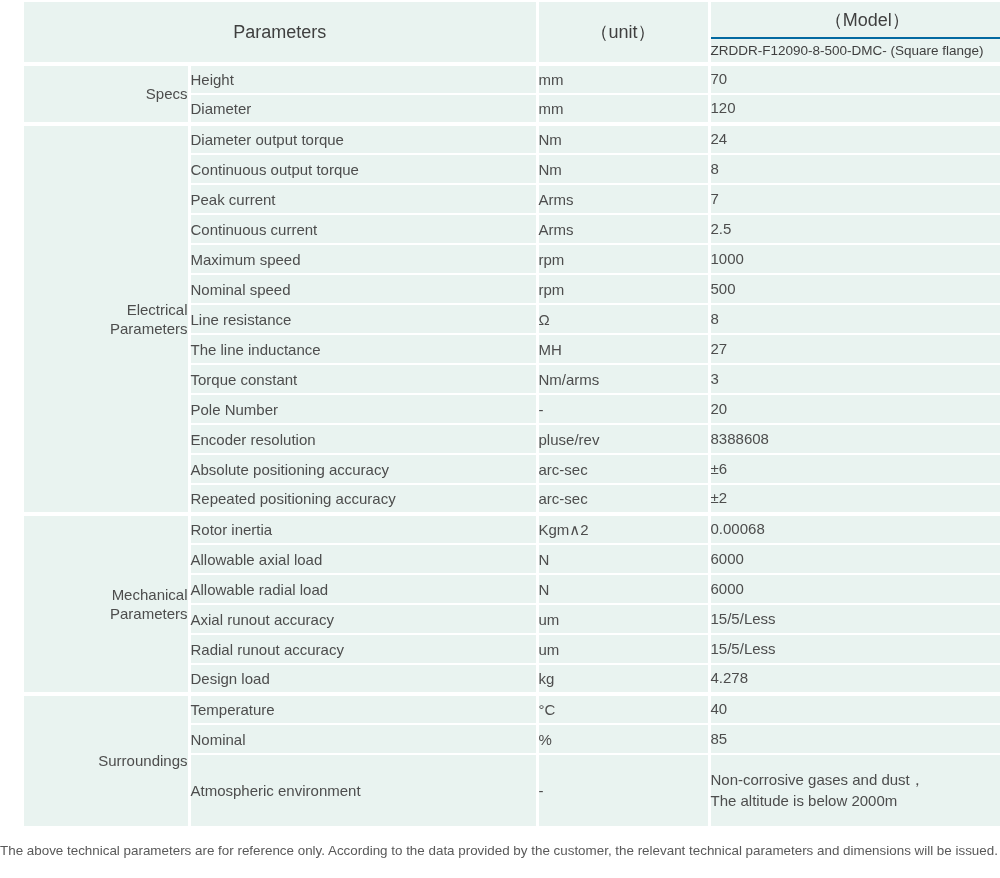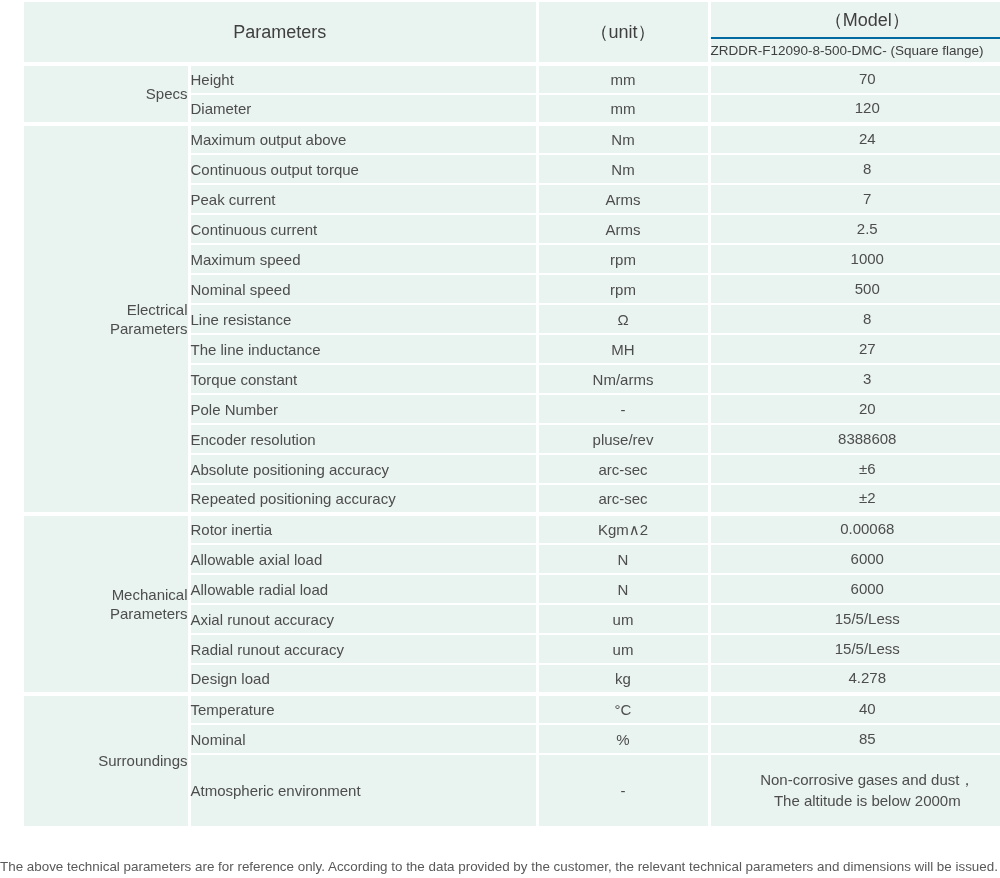--- a/index.html
+++ b/index.html
@@ -37,24 +37,24 @@
   tbody tr{height:30px;}
   tbody tr.tall-row{height:74px;}
   tbody td{font-size:15px;border-bottom:2px solid #fff;}
   tbody td.group-cell{
     text-align:right;
     white-space:pre-line;
     line-height:1.3;
   }
   tbody td.group-end{border-bottom:4px solid #fff;}
   td.param-cell{text-align:left;padding-left:25px;}
-  td.unit-cell, td.value-cell{text-align:center;}
+  td.unit-cell, td.value-cell{}
   td.value-cell{white-space:pre-line;line-height:1.35;}
   .footnote{
-    margin-top:29px;
+    margin-top:13px;
     font-size:13.4px;
     color:#595959;
     white-space:nowrap;
   }
 </style>
 </head>
 <body>
 
 <div class="wrap">
   <table class="spec">
@@ -82,21 +82,21 @@
           <td class="value-cell">70</td>
         </tr>
         <tr>
           <td class="param-cell v-sep group-end">Diameter</td>
           <td class="unit-cell v-sep group-end">mm</td>
           <td class="value-cell group-end">120</td>
         </tr>
         <tr>
           <td rowspan="13" class="group-cell group-end v-sep">Electrical
 Parameters</td>
-          <td class="param-cell v-sep">Maximum output above</td>
+          <td class="param-cell v-sep">Diameter output torque</td>
           <td class="unit-cell v-sep">Nm</td>
           <td class="value-cell">24</td>
         </tr>
         <tr>
           <td class="param-cell v-sep">Continuous output torque</td>
           <td class="unit-cell v-sep">Nm</td>
           <td class="value-cell">8</td>
         </tr>
         <tr>
           <td class="param-cell v-sep">Peak current</td>

